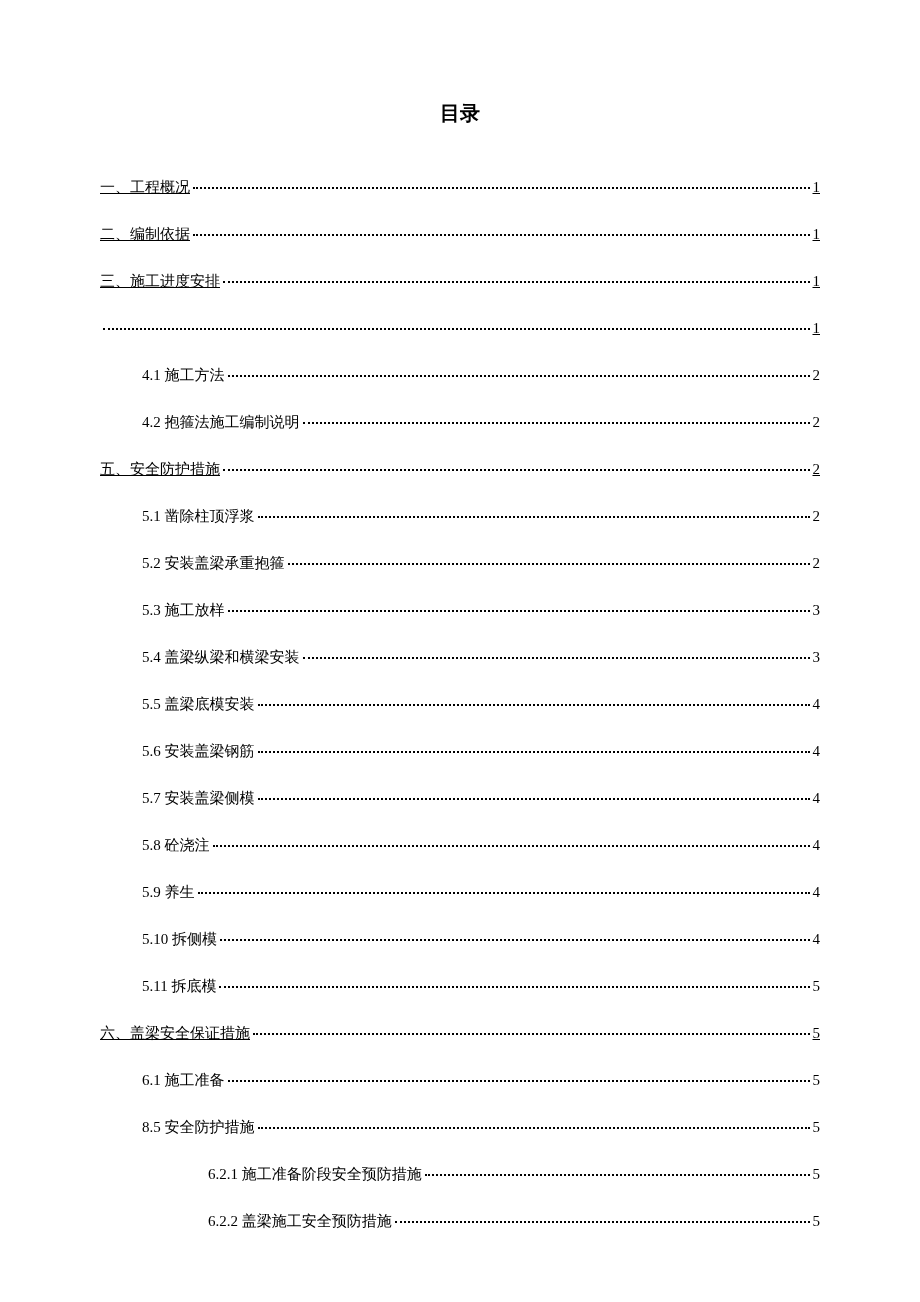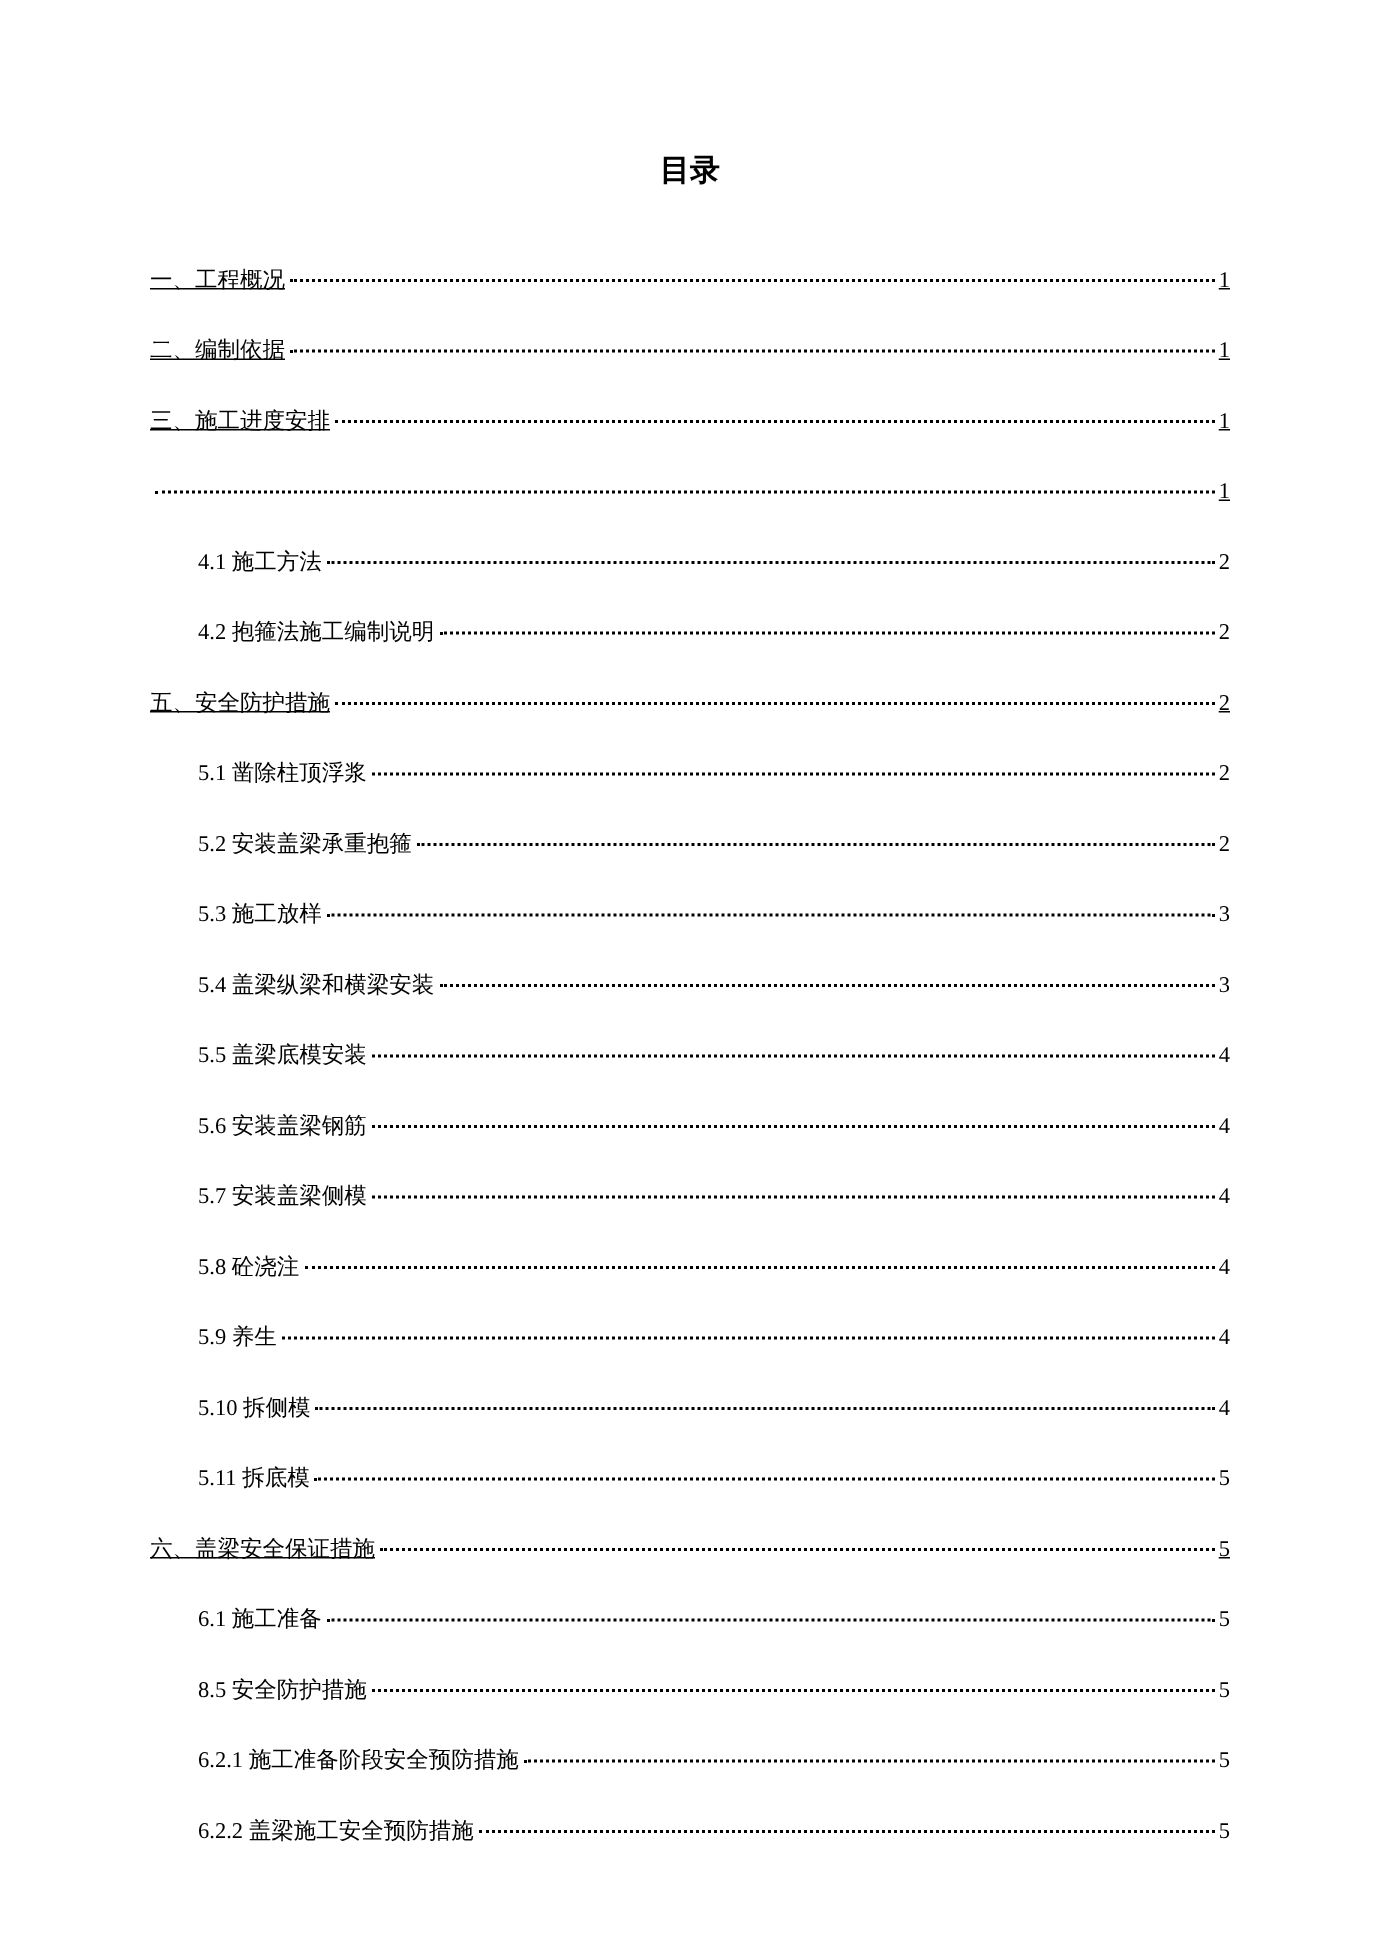--- a/index.html
+++ b/index.html
@@ -26,24 +26,24 @@
       align-items: baseline;
       font-size: 15px;
       margin-bottom: 26px;
       line-height: 1.4;
     }
     .toc-entry.level-1 {
       margin-left: 0;
       text-decoration: underline;
     }
     .toc-entry.level-2 {
-      margin-left: 32px;
+      margin-left: 42px;
     }
     .toc-entry.level-3 {
-      margin-left: 32px;
+      margin-left: 108px;
     }
     .toc-text {
       white-space: nowrap;
     }
     .toc-dots {
       flex: 1;
       border-bottom: 2px dotted #000;
       margin: 0 3px;
       position: relative;
       top: -3px;

